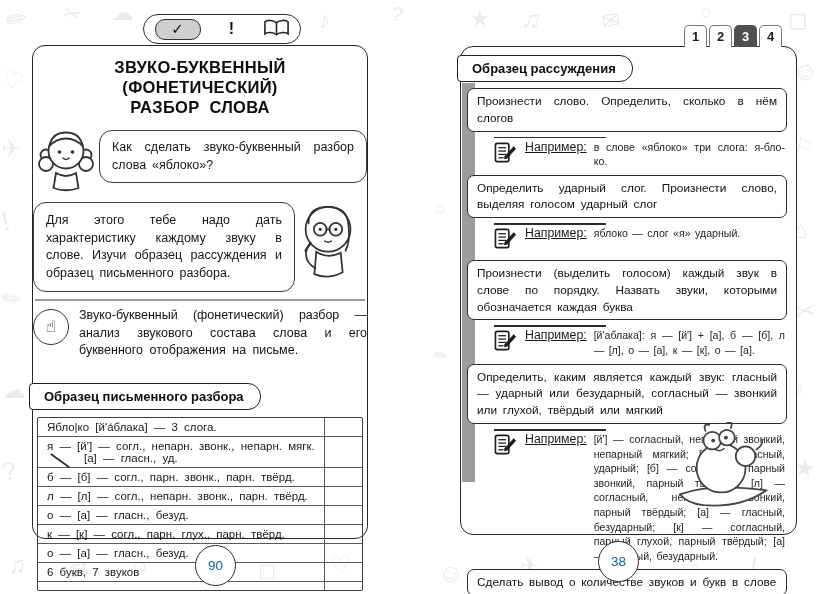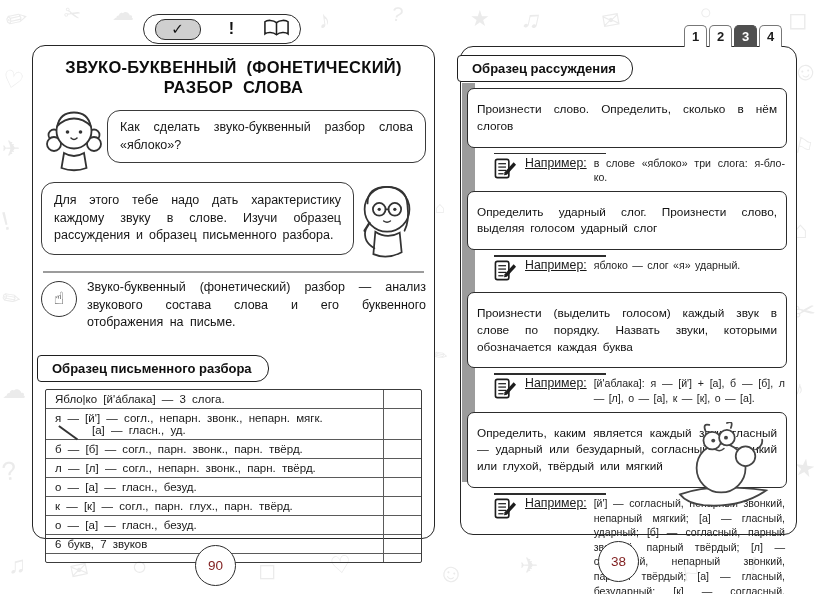--- a/index.html
+++ b/index.html
@@ -21,26 +21,26 @@
 
   
   .tabs { position:absolute; left:684px; top:25px; display:flex; gap:2px; z-index:5; }
   .tab { width:23px; height:22px; border:1.4px solid #777; border-bottom:none;
     border-radius:5px 5px 0 0; background:#fff; color:#1c1c1c; font-size:13px; font-weight:bold;
     display:flex; align-items:center; justify-content:center; cursor:pointer; font-family:inherit; }
   .tab.active { background:#4f4f4f; border-color:#4f4f4f; color:#fff; }
 
   
   .page { position:absolute; background:#fff; border:1.7px solid #262626; border-radius:13px; z-index:2; }
-  .page-left  { left:32px;  top:45px; width:403px; height:494px; padding:6px 8px; }
+  .page-left  { left:32px;  top:45px; width:336px; height:494px; padding:6px 0; }
   .page-right { left:460px; top:46px; width:337px; height:489px; }
 
   .page-num { position:absolute; width:41px; height:41px; border:1.5px solid #2c2c2c; border-radius:50%;
     background:#fff; display:flex; align-items:center; justify-content:center;
-    font-size:13.5px; color:#7f1d1d; z-index:4; }
+    font-size:13.5px; color:#0369a1; z-index:4; }
   .num-left  { left:195px; top:545px; }
   .num-right { left:598px; top:541px; }
 
   
   .lp-title { text-align:center; font-weight:bold; font-size:16.5px; color:#0d0d0d;
     line-height:1.22; margin-top:5px; letter-spacing:.3px; word-spacing:5px; }
   .lp-row1 { display:flex; margin-top:5px; align-items:flex-start; }
   .char-girl { flex:0 0 66px; margin-top:2px; }
   .bubble { border:1.8px solid #3a3a3a; border-radius:13px; background:#fff;
     font-size:12.5px; color:#161616; line-height:1.4; text-align:justify; word-spacing:2.5px; }
@@ -69,21 +69,21 @@
   .ya-line2 { padding-left:37px; }
   .ya-diag { position:absolute; left:13px; top:16px; width:23px; height:1.6px;
     background:#333; transform:rotate(36deg); transform-origin:left center; }
   .trow-empty { height:9px; }
 
   
   .rp-inner { position:relative; width:100%; height:100%; padding-top:8px; }
   .graybar { position:absolute; left:1px; top:36px; width:13px; height:399px; background:#9c9c9c; z-index:0; }
   .rp-content { position:relative; z-index:1; padding:6px 9px 0 6px; }
   .step { border:1.6px solid #2c2c2c; border-radius:7px; background:#fff;
-    font-size:11.8px; color:#121212; line-height:1.42; padding:12px 9px;
+    font-size:11.8px; color:#121212; line-height:1.42; padding:4px 9px;
     text-align:justify; word-spacing:2.5px; margin-bottom:5px; }
   .example { position:relative; display:flex; margin:2px 2px 6px 27px; padding-top:3px; align-items:flex-start; }
   .example::before { content:""; position:absolute; left:0; top:0; width:112px; height:1.8px; background:#2d2d2d; }
   .ex-icon { flex:0 0 24px; margin-top:1px; }
   .ex-body { display:flex; margin-left:7px; align-items:baseline; }
   .ex-label { font-size:12.3px; color:#1a1a1a; white-space:nowrap; margin-right:7px;text-decoration:underline; }
   .ex-text { font-size:10.6px; color:#242424; line-height:1.38; text-align:justify; word-spacing:1.5px; }
   .char-snail { position:absolute; right:18px; bottom:18px; z-index:1; }
 </style>
 </head>

